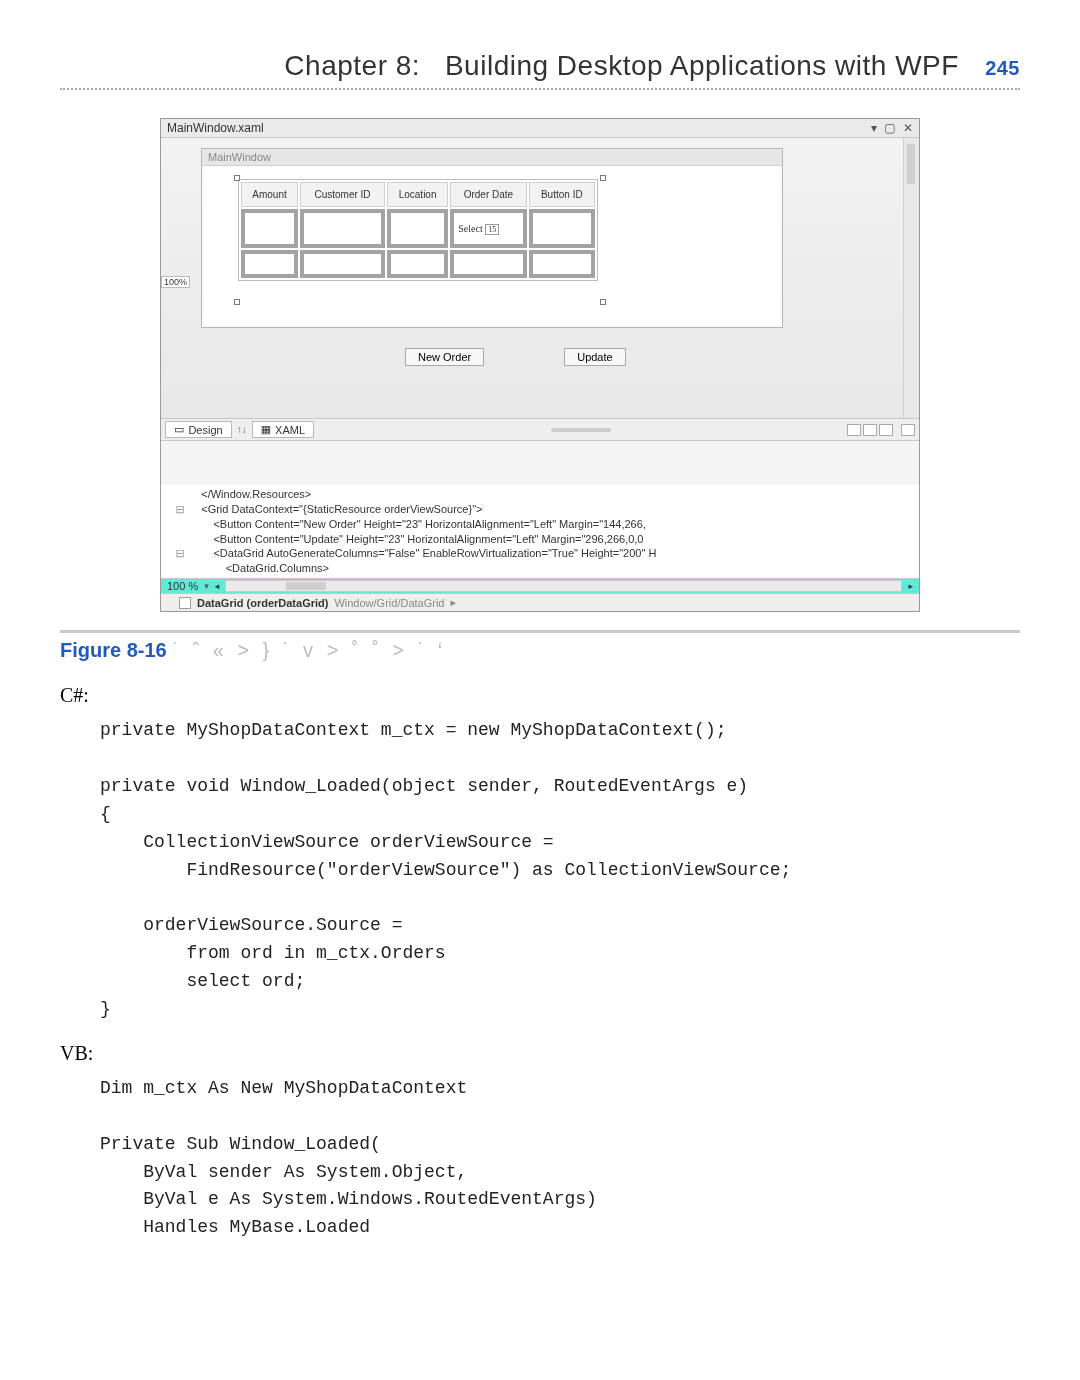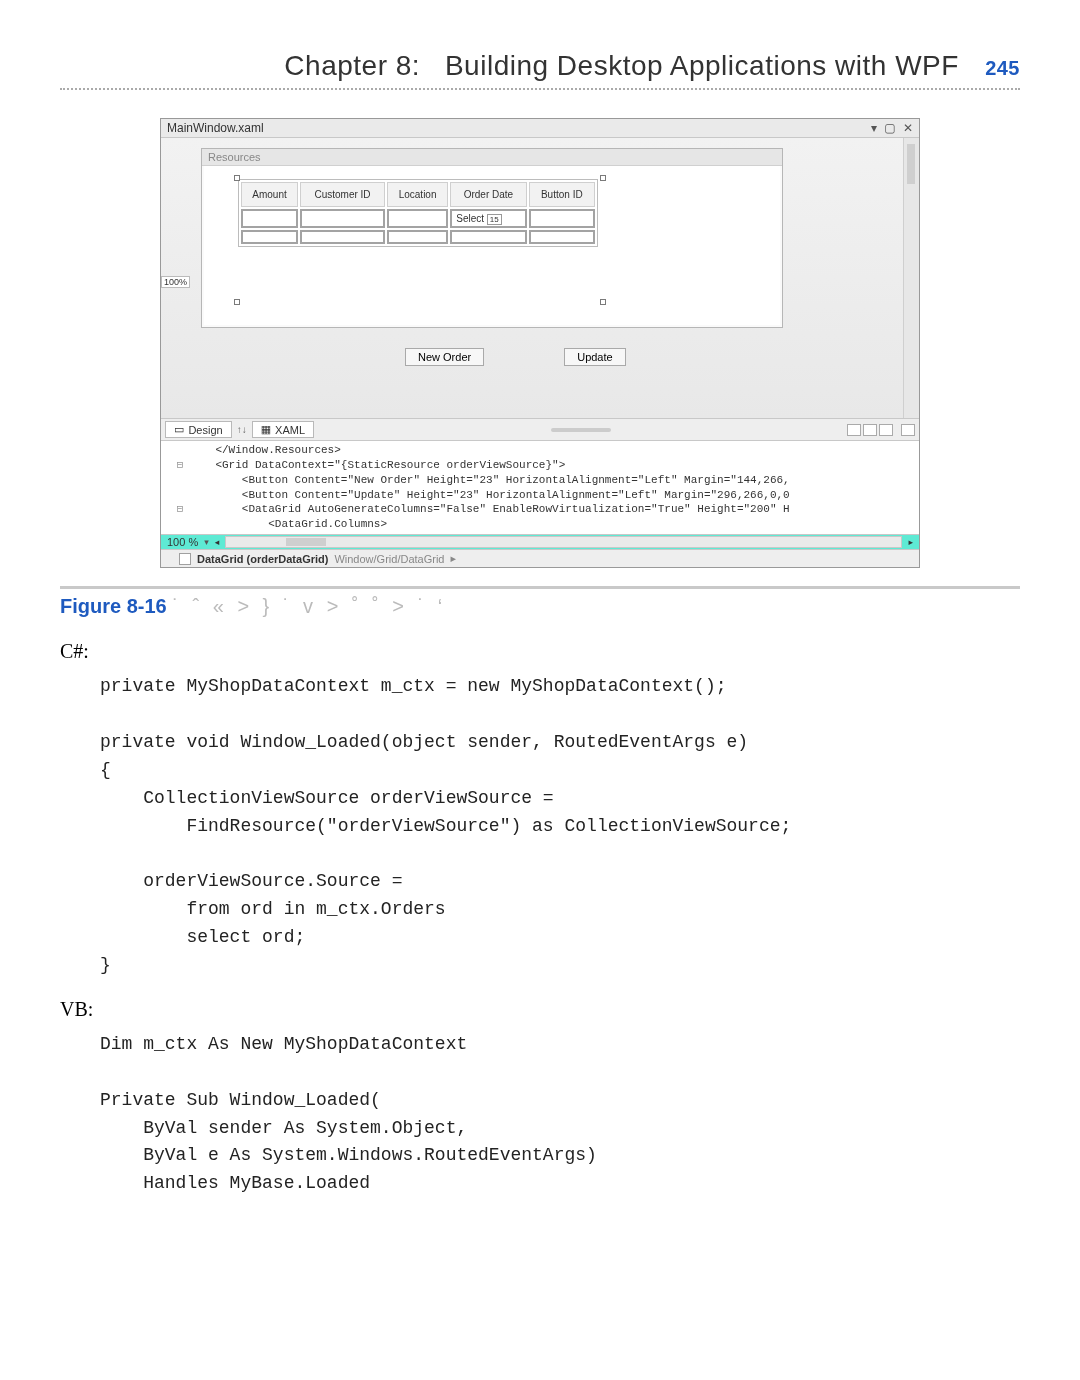--- a/index.html
+++ b/index.html
@@ -63,41 +63,42 @@
   .child-window {
     position:absolute; left:6px; top:10px; right:120px; height:180px;
     background:#fff; border:1px solid #b6b6b6; box-shadow:0 0 0 2px rgba(0,0,0,.02) inset;
   }
   .child-window .cwtitle { background:#e6e6e6; padding:2px 6px; color:#888; font-size:11px; border-bottom:1px solid #d0d0d0; }
   .datagrid {
     position:absolute; left:36px; top:30px; width:360px;
     border:1px solid #bcbcbc; font-size:10px;
   }
   .datagrid th { background:#f2f2f2; border:1px solid #cfcfcf; padding:6px 4px; font-weight:400; }
-  .datagrid td { border:2px solid #a3a3a3; padding:2px 4px; height:14px; }
+  .datagrid td { border:4px solid #a3a3a3; padding:10px 4px; height:14px;font-family:Liberation Serif, serif; }
   .resize-handle { position:absolute; width:6px; height:6px; background:#fff; border:1px solid #7a7a7a; }
   .btns-row { position:absolute; left:210px; top:210px; display:flex; gap:80px; }
   .dbtn { background:#f7f7f7; border:1px solid #a9a9a9; padding:2px 12px; font-size:11px; }
 
   .split-tabs {
     display:flex; align-items:center; gap:2px;
     background:#eee; border-top:1px solid #c8c8c8; padding:2px 4px;
     border-bottom:1px solid #c8c8c8;
   }
   .split-tabs .tab { background:#fff; border:1px solid #b9b9b9; padding:1px 8px; font-size:11px; display:flex; align-items:center; gap:4px; }
   .split-tabs .swap { font-size:10px; color:#666; padding:0 3px; }
   .split-tabs .spacer { flex:1; }
   .mini-icon { width:14px; height:12px; border:1px solid #aaa; background:#fff; display:inline-block; }
   .sep-handle { width:60px; height:4px; background:#ccc; border-radius:2px; }
 
   .xaml-pane {
-    background:#fff; font-family: Liberation Mono, monospace; font-size:11px;
+    background:#fff; font-family: Liberation Sans, sans-serif; font-size:11px;
     padding:2px 4px 2px 10px; color:#333; white-space:pre; overflow:hidden;
     border-bottom:1px solid #c8c8c8;
     line-height:1.35;
+    margin-top:44px;
   }
   .xaml-pane .gutter { color:#999; display:inline-block; width:18px; text-align:center; }
 
   .statusbar {
     display:flex; align-items:center; gap:6px; padding:1px 6px;
     font-size:11px; background:#5eead4; border-bottom:1px solid #c8c8c8;
   }
   .statusbar .pct { }
   .statusbar .dd { font-size:9px; color:#555; }
   .statusbar .scroll { flex:1; height:12px; border:1px solid #c8c8c8; background:#eaeaea; position:relative; }
@@ -151,21 +152,21 @@
       </div>
 
       <div class="designer">
         <div class="left-tool">
           <span class="zoom-badge">100%</span>
           <span class="tool-icon">➤</span>
           <span class="tool-icon">✥</span>
         </div>
         <div class="canvas-wrap">
           <div class="child-window">
-            <div class="cwtitle">Resources</div>
+            <div class="cwtitle">MainWindow</div>
 
             <table class="datagrid">
               <tbody>
                   <tr>
                 <th>Amount</th>
                 <th>Customer ID</th>
                 <th>Location</th>
                 <th>Order Date</th>
                 <th>Button ID</th>
               </tr>

